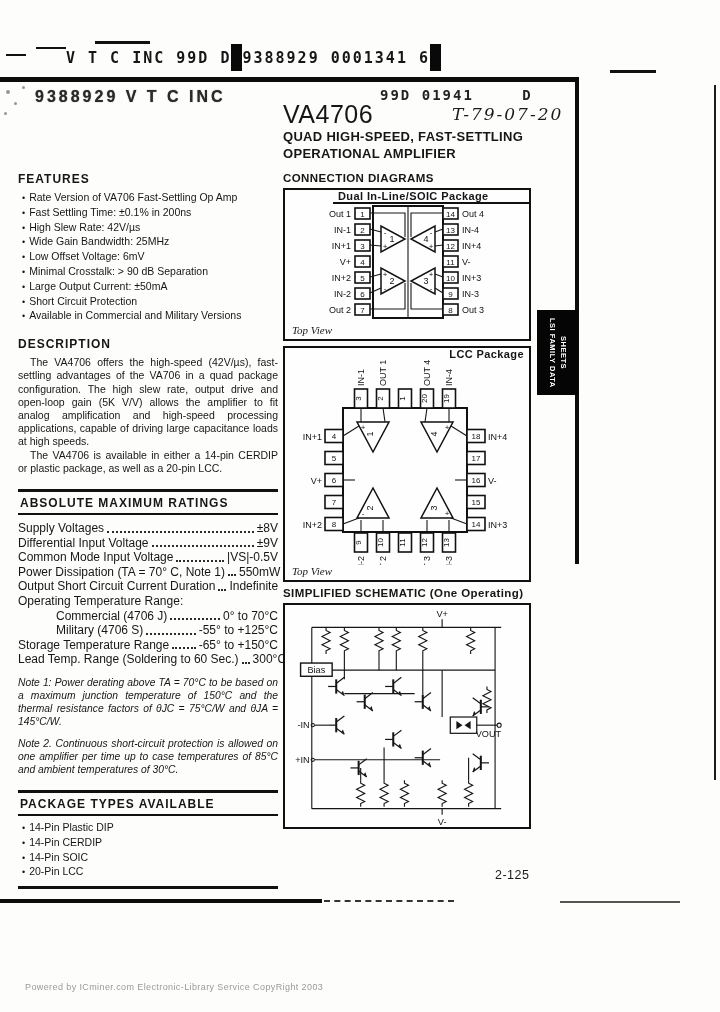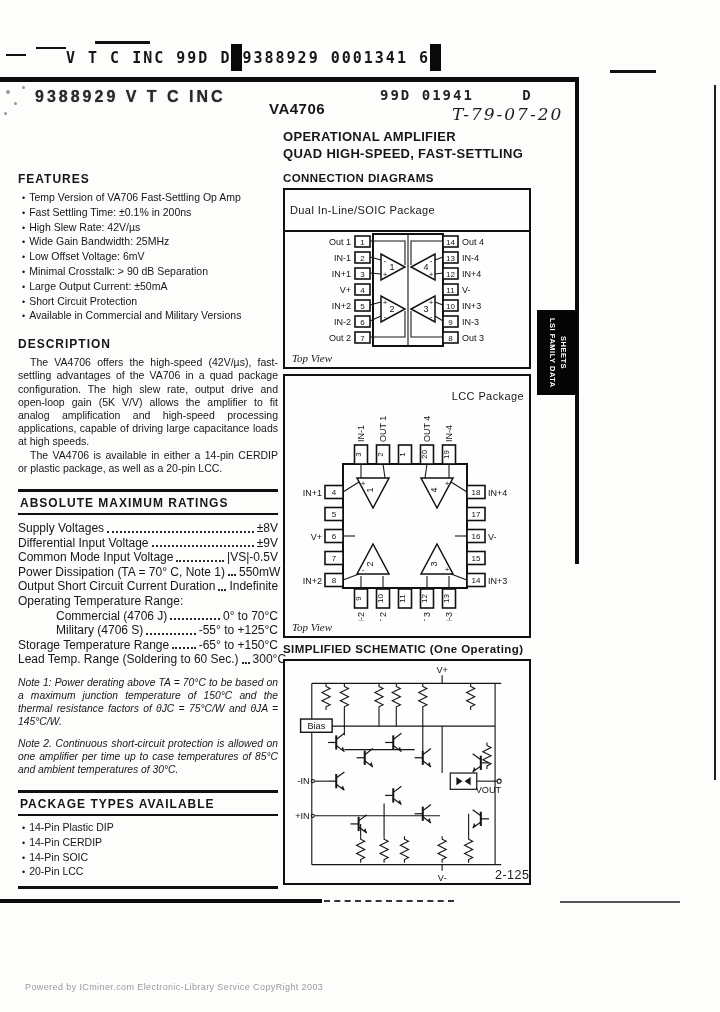--- a/index.html
+++ b/index.html
@@ -17,21 +17,21 @@
   
   .ocr-row{position:absolute;left:66px;top:44px;display:flex;align-items:center;
            font-family:"DejaVu Sans Mono",monospace;font-size:15px;font-weight:bold;letter-spacing:2px;}
   .ocr-bar{width:11px;height:27px;background:#090909;}
   
   .stamp{position:absolute;left:35px;top:88px;font-size:16px;font-weight:bold;letter-spacing:3px;
          color:#2a2a2a;text-shadow:0 0 1px #555;}
   .doc-code{position:absolute;left:380px;top:87px;font-family:"DejaVu Sans Mono",monospace;
             font-size:14px;font-weight:bold;letter-spacing:2px;color:#222;}
   .doc-code .rev{margin-left:38px;}
-  .part-no{position:absolute;left:269px;top:100px;font-size:15px;font-weight:bold;letter-spacing:.5px;}
+  .part-no{position:absolute;left:283px;top:100px;font-size:25px;font-weight:normal;letter-spacing:.5px;}
   .handwritten{position:absolute;left:452px;top:104px;font-family:"DejaVu Serif",serif;
                font-style:italic;font-size:17px;letter-spacing:2px;color:#1b1b1b;}
   .subtitle{position:absolute;left:283px;top:128px;font-size:13px;font-weight:bold;line-height:17px;
             letter-spacing:.3px;}
   
   .left-col{position:absolute;left:18px;top:172px;width:260px;}
   .right-col{position:absolute;left:283px;top:172px;width:248px;}
   h2{font-size:12px;font-weight:bold;letter-spacing:1px;margin:0 0 5px 0;}
   .ruled{border-top:3px solid #111;border-bottom:2px solid #111;padding:4px 0 3px 2px;margin-top:14px;}
   ul.bullets{list-style:none;margin:2px 0 0 4px;padding:0;font-size:10.5px;line-height:13.8px;}
@@ -43,21 +43,21 @@
   .rrow{display:flex;align-items:flex-end;}
   .rrow .rl{white-space:nowrap;}
   .rrow .leader{flex:1;border-bottom:2px dotted #2b2b2b;margin:0 3px 3px 3px;min-width:8px;}
   .rrow .rv{white-space:nowrap;}
   .rrow.ind{padding-left:38px;}
   .note{font-style:italic;margin-top:9px !important;font-size:10.3px !important;line-height:13px !important;}
   .endrule{border-top:3px solid #111;margin-top:6px;}
   
   .rc-head{font-size:11.5px;letter-spacing:.4px;margin:0 0 4px 0;}
   .diagram-box{border:2px solid #111;background:#fefefe;margin-bottom:5px;}
-  .box-title{font-size:11px;font-weight:normal;letter-spacing:.4px;padding:14px 5px;border-bottom:2px solid #111;}
+  .box-title{font-size:11px;font-weight:bold;letter-spacing:.4px;padding:0 5px;border-bottom:2px solid #111;margin-left:48px;}
   .box-title.lcc-t{border-bottom:none;text-align:right;}
   .top-view{font-family:"Liberation Serif",serif;font-style:italic;font-size:11px;padding:0 0 3px 7px;}
   .schem-head{margin-top:4px;}
   svg{display:block;}
   svg text{font-family:"Liberation Sans",sans-serif;fill:#121212;}
   .pn{font-size:8px;text-anchor:middle;}
   .pl{font-size:9px;}
   .pl.e{text-anchor:end;}
   .amp-n{font-size:9px;text-anchor:middle;}
   .pol{font-size:8px;text-anchor:middle;}
@@ -100,30 +100,30 @@
   <div class="edge-line"></div>
 
   <div class="stamp">9388929 V T C INC</div>
   <div class="doc-code">
     <span>99D 01941</span>
     <span class="rev">D</span>
   </div>
   <div class="part-no">VA4706</div>
   <div class="handwritten">T-79-07-20</div>
   <div class="subtitle">
+    <div>QUAD HIGH-SPEED, FAST-SETTLING</div>
     <div>OPERATIONAL AMPLIFIER</div>
-    <div>QUAD HIGH-SPEED, FAST-SETTLING</div>
   </div>
 
   <div class="left-col">
 
     <section>
       <h2>FEATURES</h2>
       <ul class="bullets">
-        <li>Temp Version of VA706 Fast-Settling Op Amp</li>
+        <li>Rate Version of VA706 Fast-Settling Op Amp</li>
         <li>Fast Settling Time: ±0.1% in 200ns</li>
         <li>High Slew Rate: 42V/µs</li>
         <li>Wide Gain Bandwidth: 25MHz</li>
         <li>Low Offset Voltage: 6mV</li>
         <li>Minimal Crosstalk: &gt; 90 dB Separation</li>
         <li>Large Output Current: ±50mA</li>
         <li>Short Circuit Protection</li>
         <li>Available in Commercial and Military Versions</li>
       </ul>
     </section>

